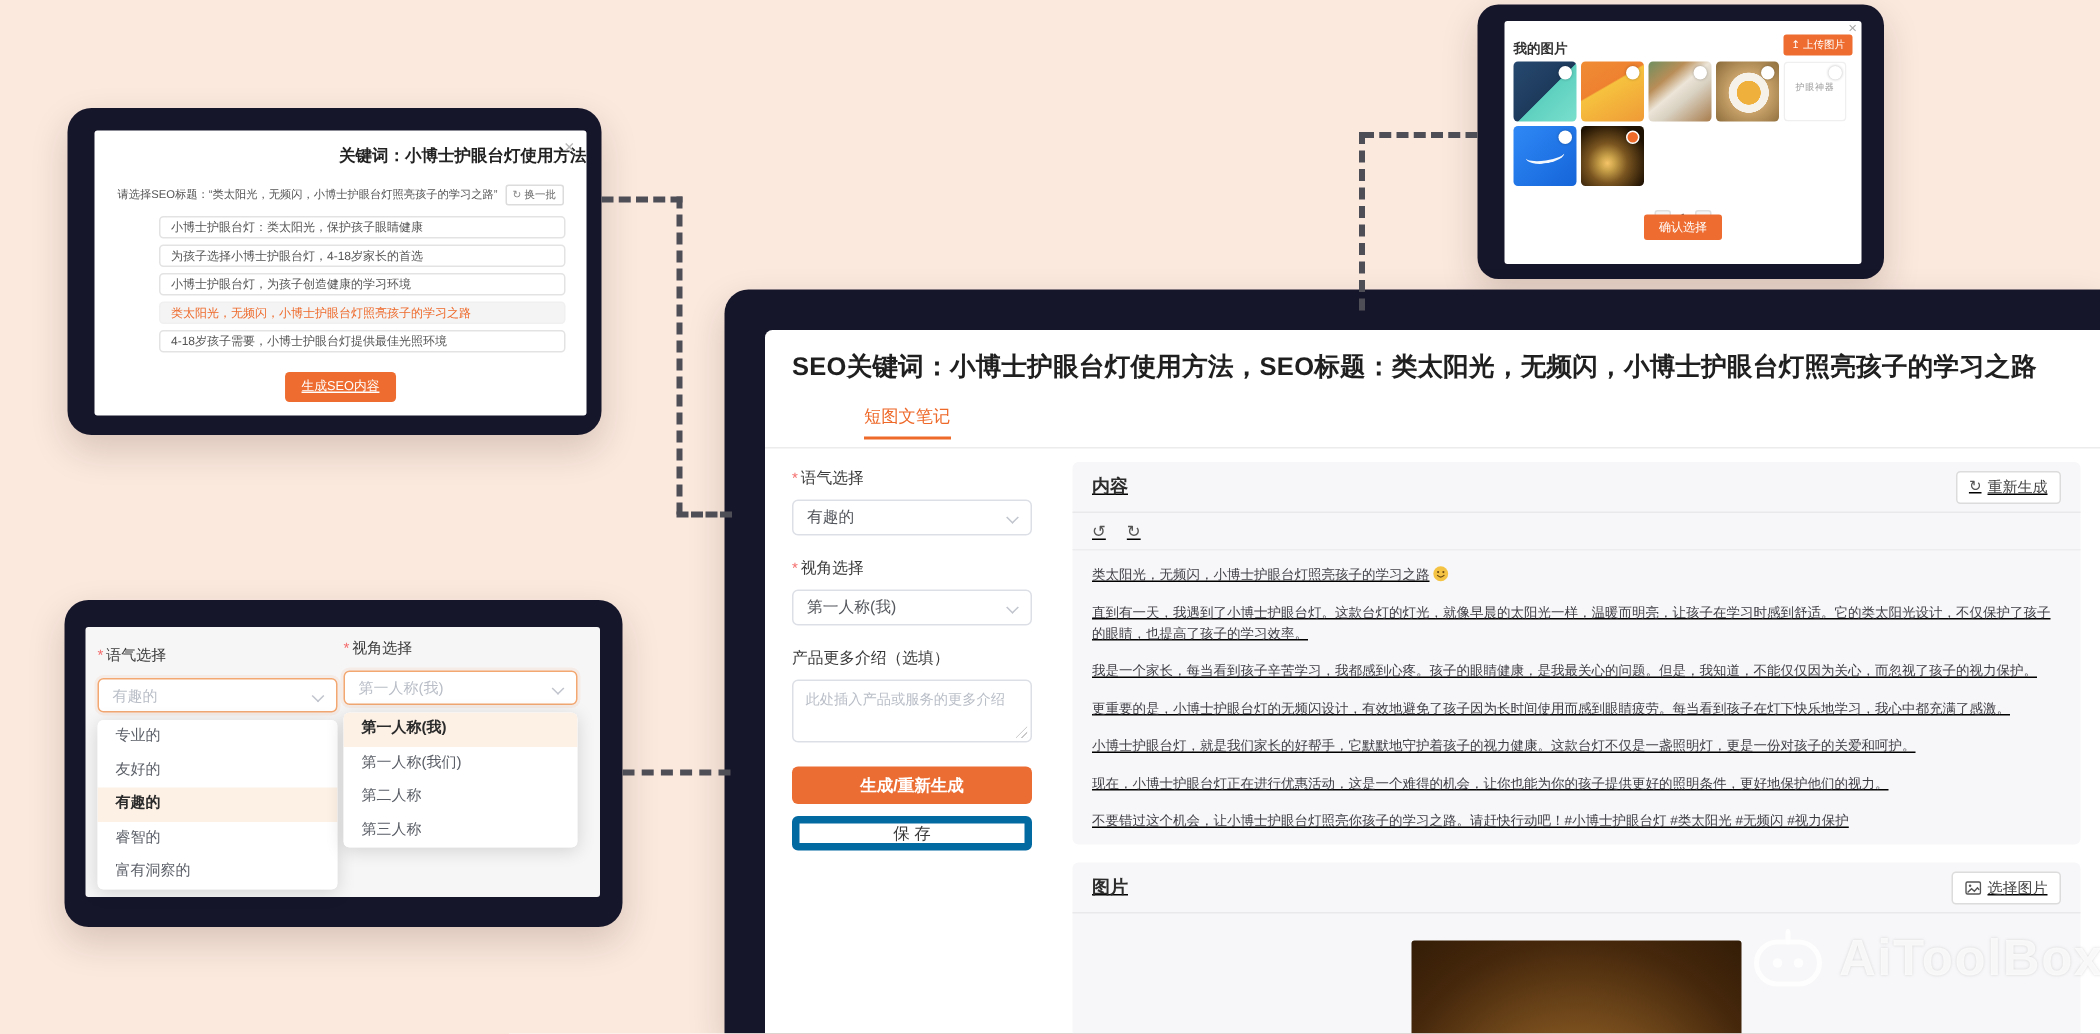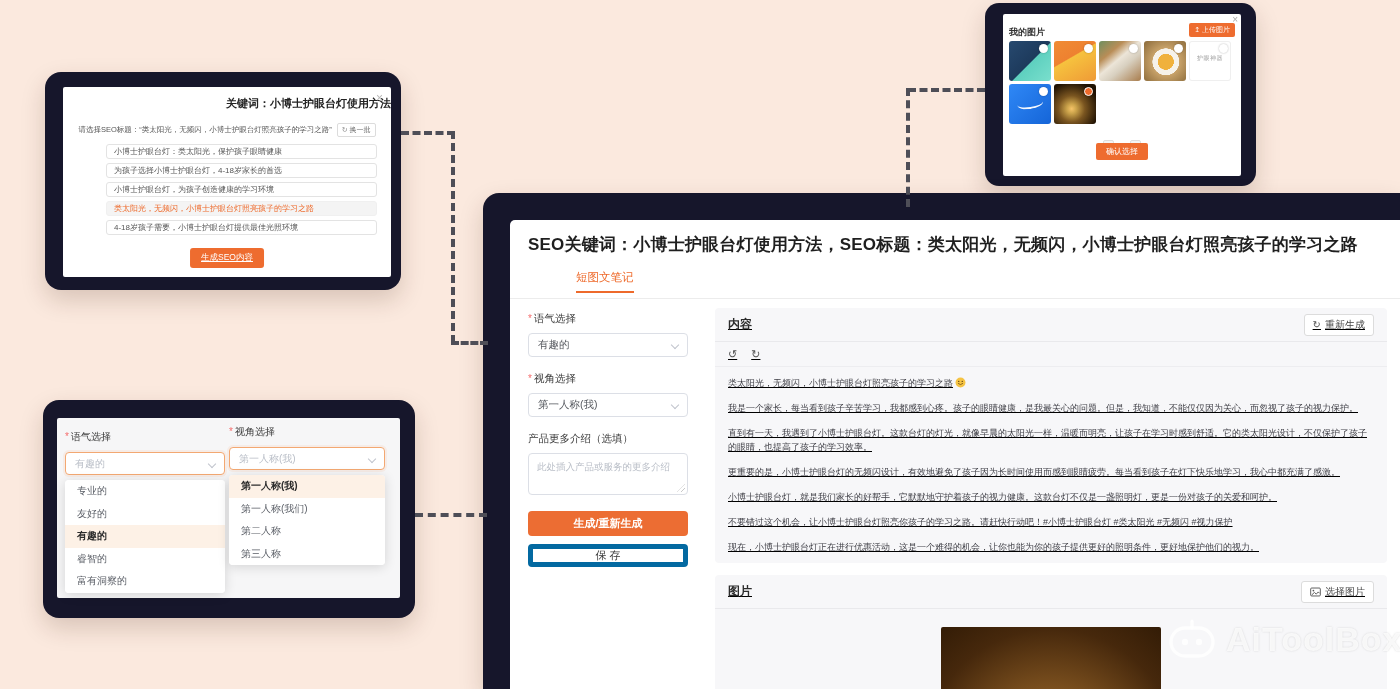--- a/index.html
+++ b/index.html
@@ -240,26 +240,26 @@
             <span>↺</span>
             <span>↻</span>
           </div>
           <div class="s1-body">
             <p><span>类太阳光，无频闪，小博士护眼台灯照亮孩子的学习之路</span><svg class="emoji-svg" width="11" height="11" viewBox="0 0 20 20">
                   <circle cx="10" cy="10" r="9" fill="#f5c343"></circle>
                   <circle cx="6.8" cy="8" r="1.3" fill="#6b4a12"></circle>
                   <circle cx="13.2" cy="8" r="1.3" fill="#6b4a12"></circle>
                   <path d="M6 12 q4 4 8 0" stroke="#6b4a12" stroke-width="1.4" fill="none" stroke-linecap="round"></path>
                 </svg></p>
+            <p>直到有一天，我遇到了小博士护眼台灯。这款台灯的灯光，就像早晨的太阳光一样，温暖而明亮，让孩子在学习时感到舒适。它的类太阳光设计，不仅保护了孩子的眼睛，也提高了孩子的学习效率。</p>
             <p>我是一个家长，每当看到孩子辛苦学习，我都感到心疼。孩子的眼睛健康，是我最关心的问题。但是，我知道，不能仅仅因为关心，而忽视了孩子的视力保护。</p>
-            <p>直到有一天，我遇到了小博士护眼台灯。这款台灯的灯光，就像早晨的太阳光一样，温暖而明亮，让孩子在学习时感到舒适。它的类太阳光设计，不仅保护了孩子的眼睛，也提高了孩子的学习效率。</p>
             <p>更重要的是，小博士护眼台灯的无频闪设计，有效地避免了孩子因为长时间使用而感到眼睛疲劳。每当看到孩子在灯下快乐地学习，我心中都充满了感激。</p>
             <p>小博士护眼台灯，就是我们家长的好帮手，它默默地守护着孩子的视力健康。这款台灯不仅是一盏照明灯，更是一份对孩子的关爱和呵护。</p>
+            <p>现在，小博士护眼台灯正在进行优惠活动，这是一个难得的机会，让你也能为你的孩子提供更好的照明条件，更好地保护他们的视力。</p>
             <p>不要错过这个机会，让小博士护眼台灯照亮你孩子的学习之路。请赶快行动吧！#小博士护眼台灯 #类太阳光 #无频闪 #视力保护</p>
-            <p>现在，小博士护眼台灯正在进行优惠活动，这是一个难得的机会，让你也能为你的孩子提供更好的照明条件，更好地保护他们的视力。</p>
           </div>
         </div>
 
         <div class="sec sec2">
           <div class="sec-head">
             <span class="sec-title">图片</span>
             <span class="sec-btn">
               <svg class="ic" width="11" height="10" viewBox="0 0 13 11">
                   <rect x="0.8" y="0.8" width="11.4" height="9.4" rx="1.2" fill="none" stroke="#555" stroke-width="1.1"></rect>
                   <circle cx="4" cy="3.8" r="1" fill="#555"></circle>

